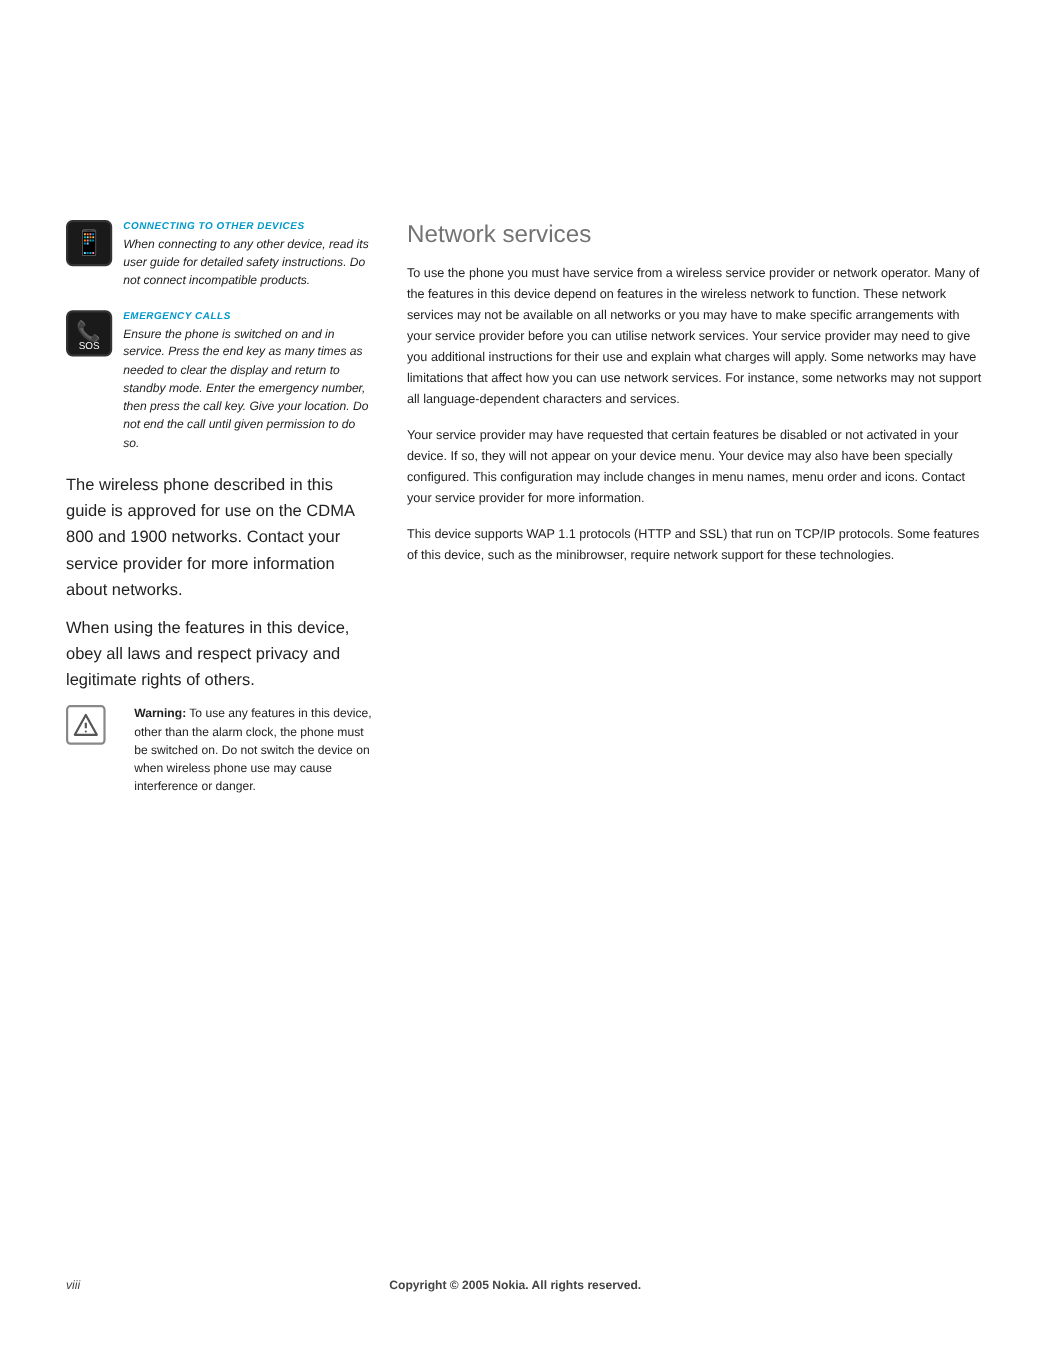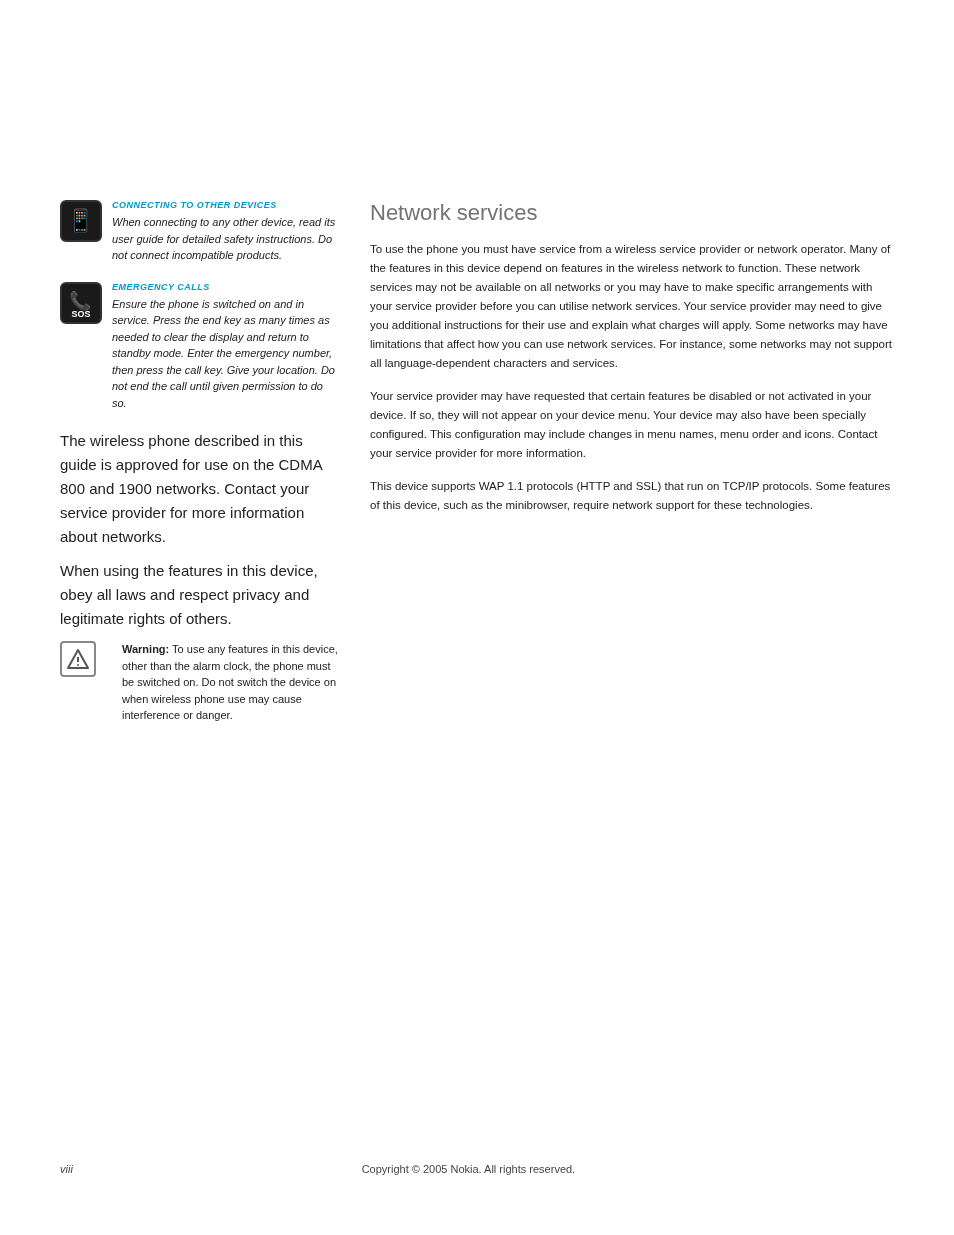--- a/index.html
+++ b/index.html
@@ -60,21 +60,21 @@
     }
 
     .icon-box.sos-box {
       background: #1a1a1a;
       position: relative;
     }
 
     .sos-text {
       color: white;
       font-size: 9px;
-      font-weight: bold;
+      font-weight: normal;
       letter-spacing: 0px;
       position: absolute;
       bottom: 3px;
       left: 50%;
       transform: translateX(-50%);
     }
 
     .phone-icon-top {
       font-size: 18px;
       color: white;
@@ -181,20 +181,21 @@
       font-size: 11px;
       color: #444;
     }
 
     .footer-left {
       font-style: italic;
     }
 
     .footer-center {
       text-align: left;
+      font-weight: bold;
     }
   </style>
 </head>
 <body>
 
 <div class="page">
 
   <div class="content-area">
 
     <div class="left-column">

